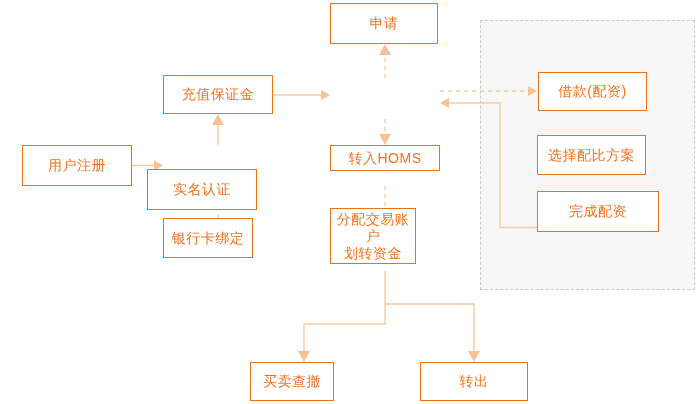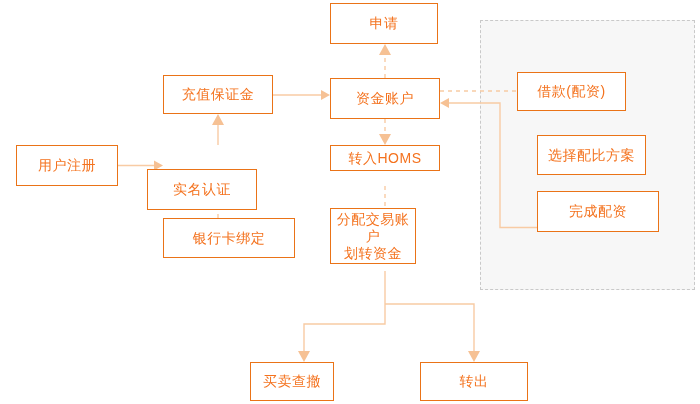--- a/index.html
+++ b/index.html
@@ -100,33 +100,32 @@
     <polygon class="arrow-head" points="298,351 310,351 304,362"></polygon>
 
     <path class="edge-solid" d="M 385 304 L 474 304 L 474 351"></path>
     <polygon class="arrow-head" points="468,351 480,351 474,362"></polygon>
   </svg>
 
   <div class="node" style="left:330px; top:3px; width:108px; height:41px;">申请</div>
 
   <div class="node" style="left:163px; top:75px; width:110px; height:39px;">充值保证金</div>
 
-  <div class="node" style="left:330px; top:78px; width:110px; height:41px;">资金账户</div>
 
-  <div class="node" style="left:517px; top:72px; width:109px; height:39px;">借款(配资)</div>
+  <div class="node" style="left:538px; top:72px; width:109px; height:39px;">借款(配资)</div>
 
-  <div class="node" style="left:16px; top:145px; width:102px; height:41px;text-align:right;">用户注册</div>
+  <div class="node" style="left:22px; top:145px; width:110px; height:41px;text-align:right;">用户注册</div>
 
   <div class="node" style="left:147px; top:145px; width:110px; height:41px;margin-top:24px;">实名认证</div>
 
   <div class="node" style="left:330px; top:145px; width:110px; height:26px;">转入HOMS</div>
 
   <div class="node" style="left:537px; top:135px; width:109px; height:40px;">选择配比方案</div>
 
-  <div class="node" style="left:163px; top:218px; width:132px; height:40px;">银行卡绑定</div>
+  <div class="node" style="left:163px; top:218px; width:90px; height:40px;">银行卡绑定</div>
 
   <div class="node" style="left:330px; top:208px; width:86px; height:56px;">分配交易账户
 划转资金</div>
 
   <div class="node" style="left:537px; top:191px; width:122px; height:41px;">完成配资</div>
 
   <div class="node" style="left:250px; top:362px; width:84px; height:39px;">买卖查撤</div>
 
   <div class="node" style="left:420px; top:362px; width:108px; height:39px;">转出</div>
 

